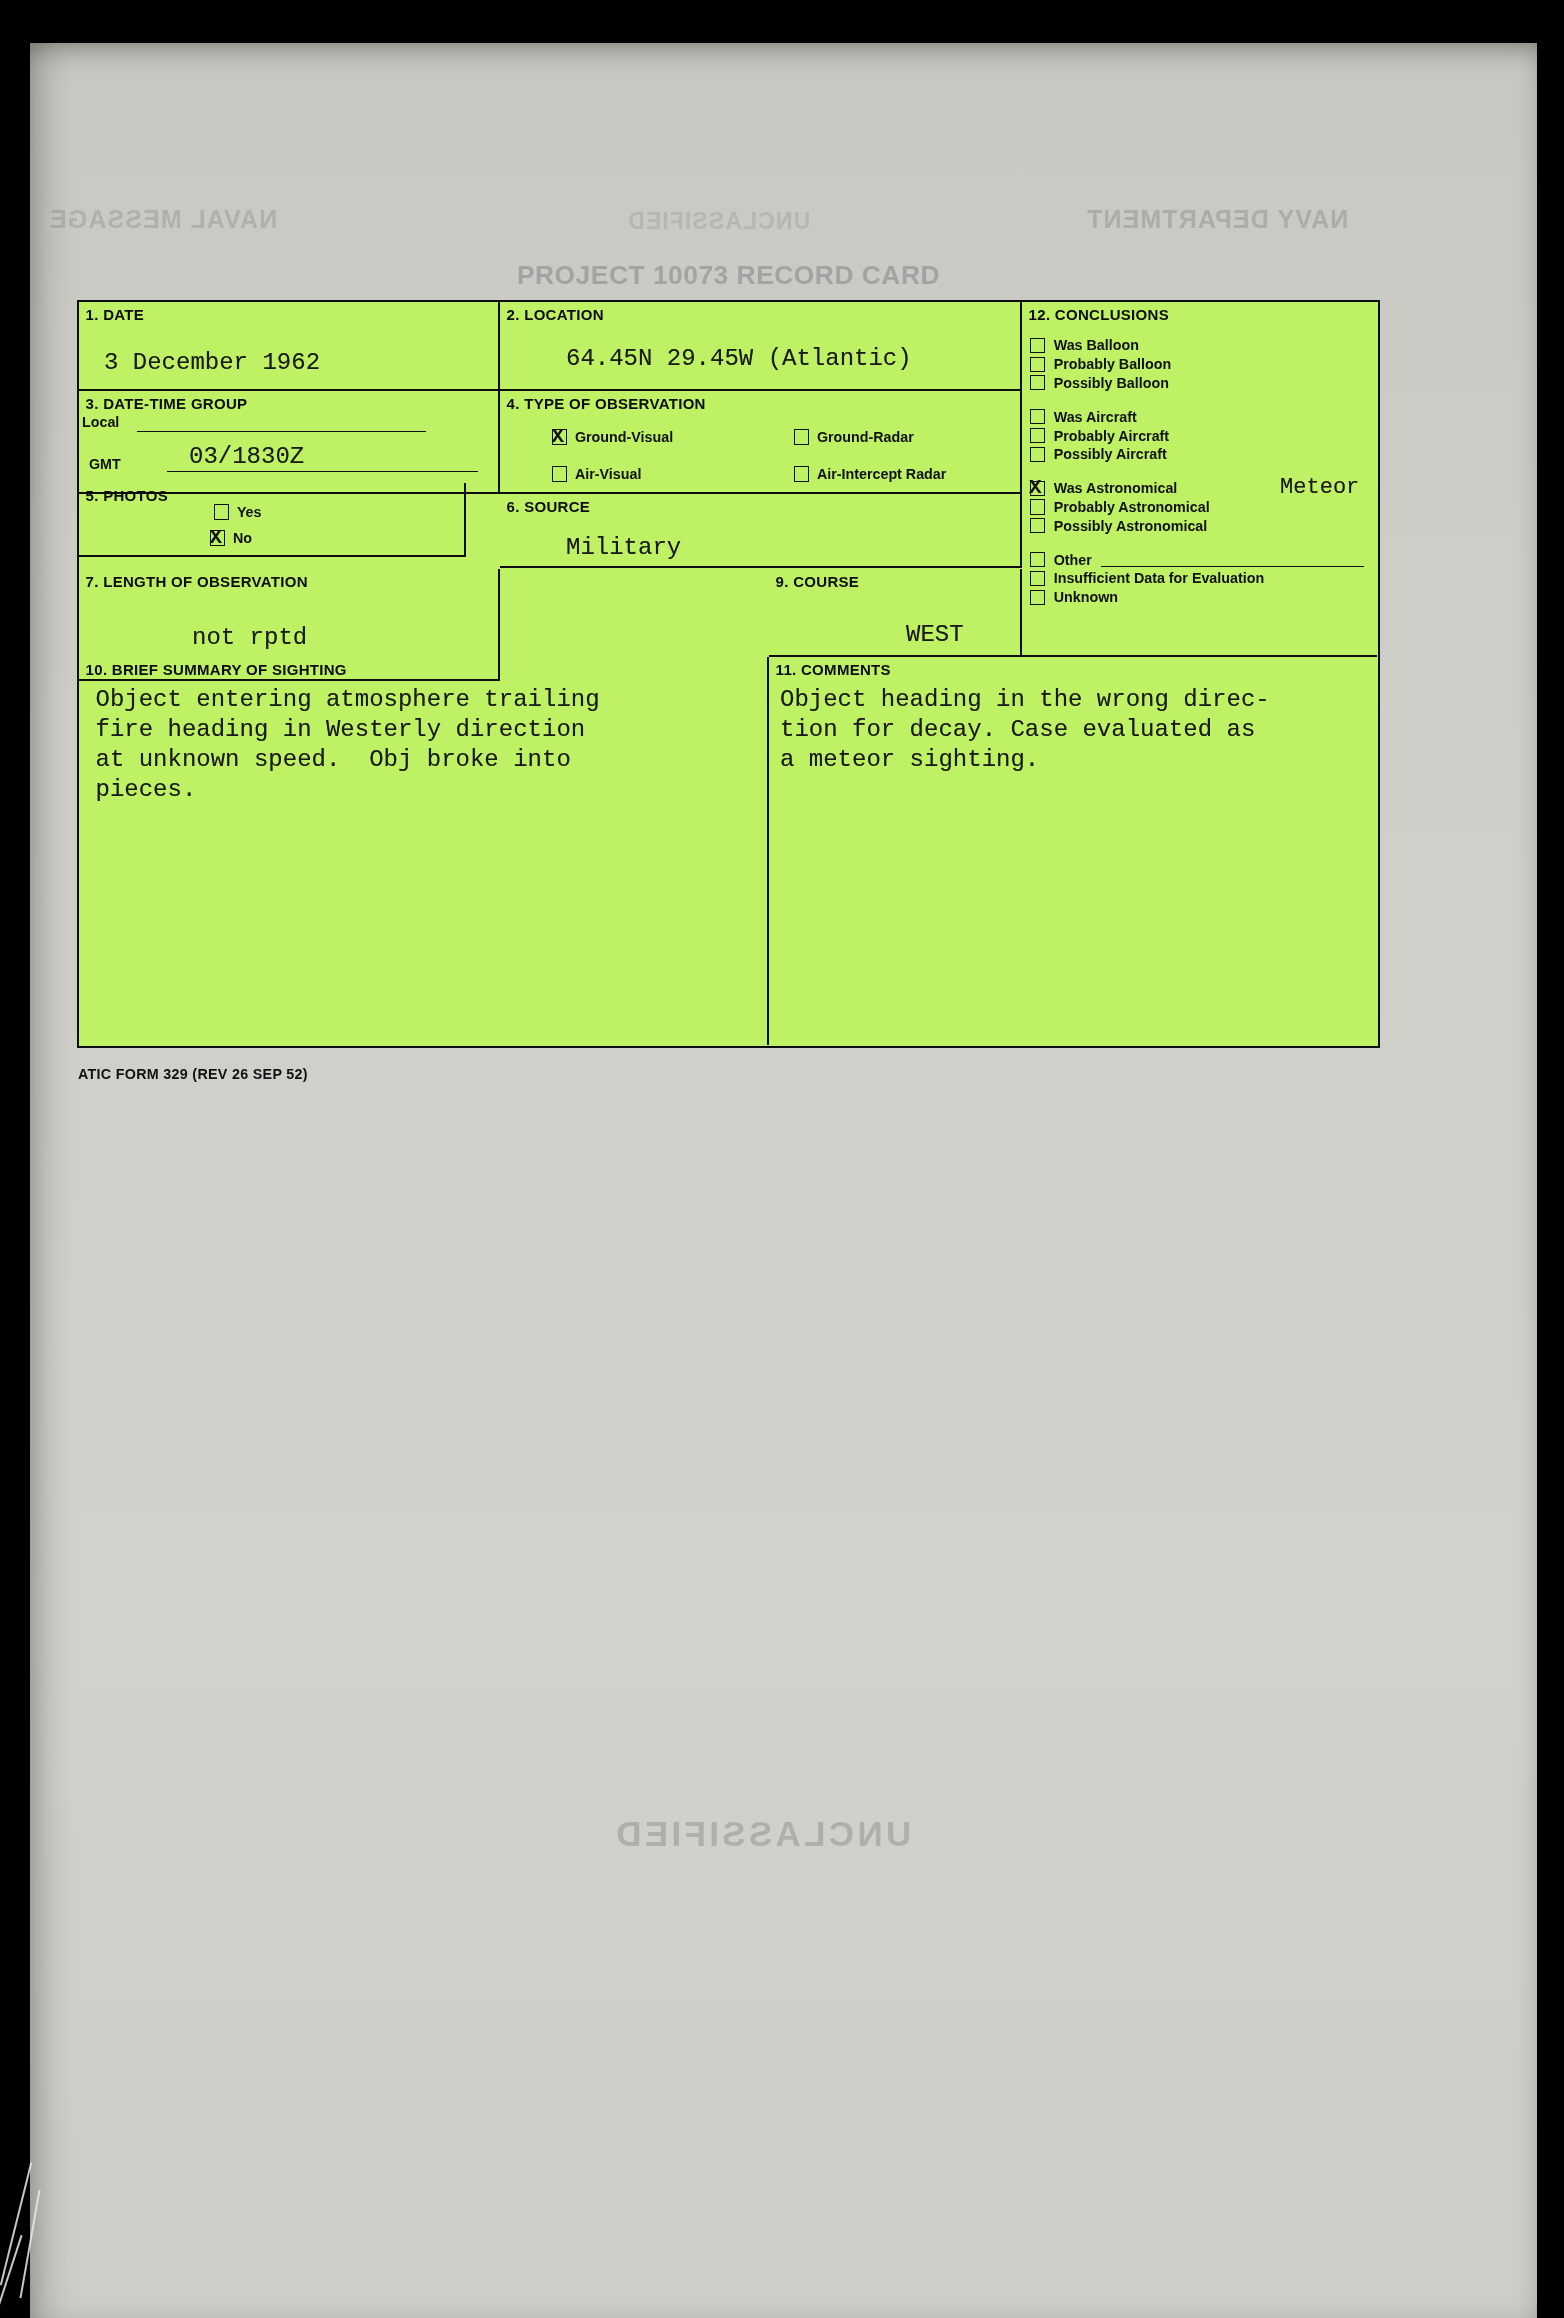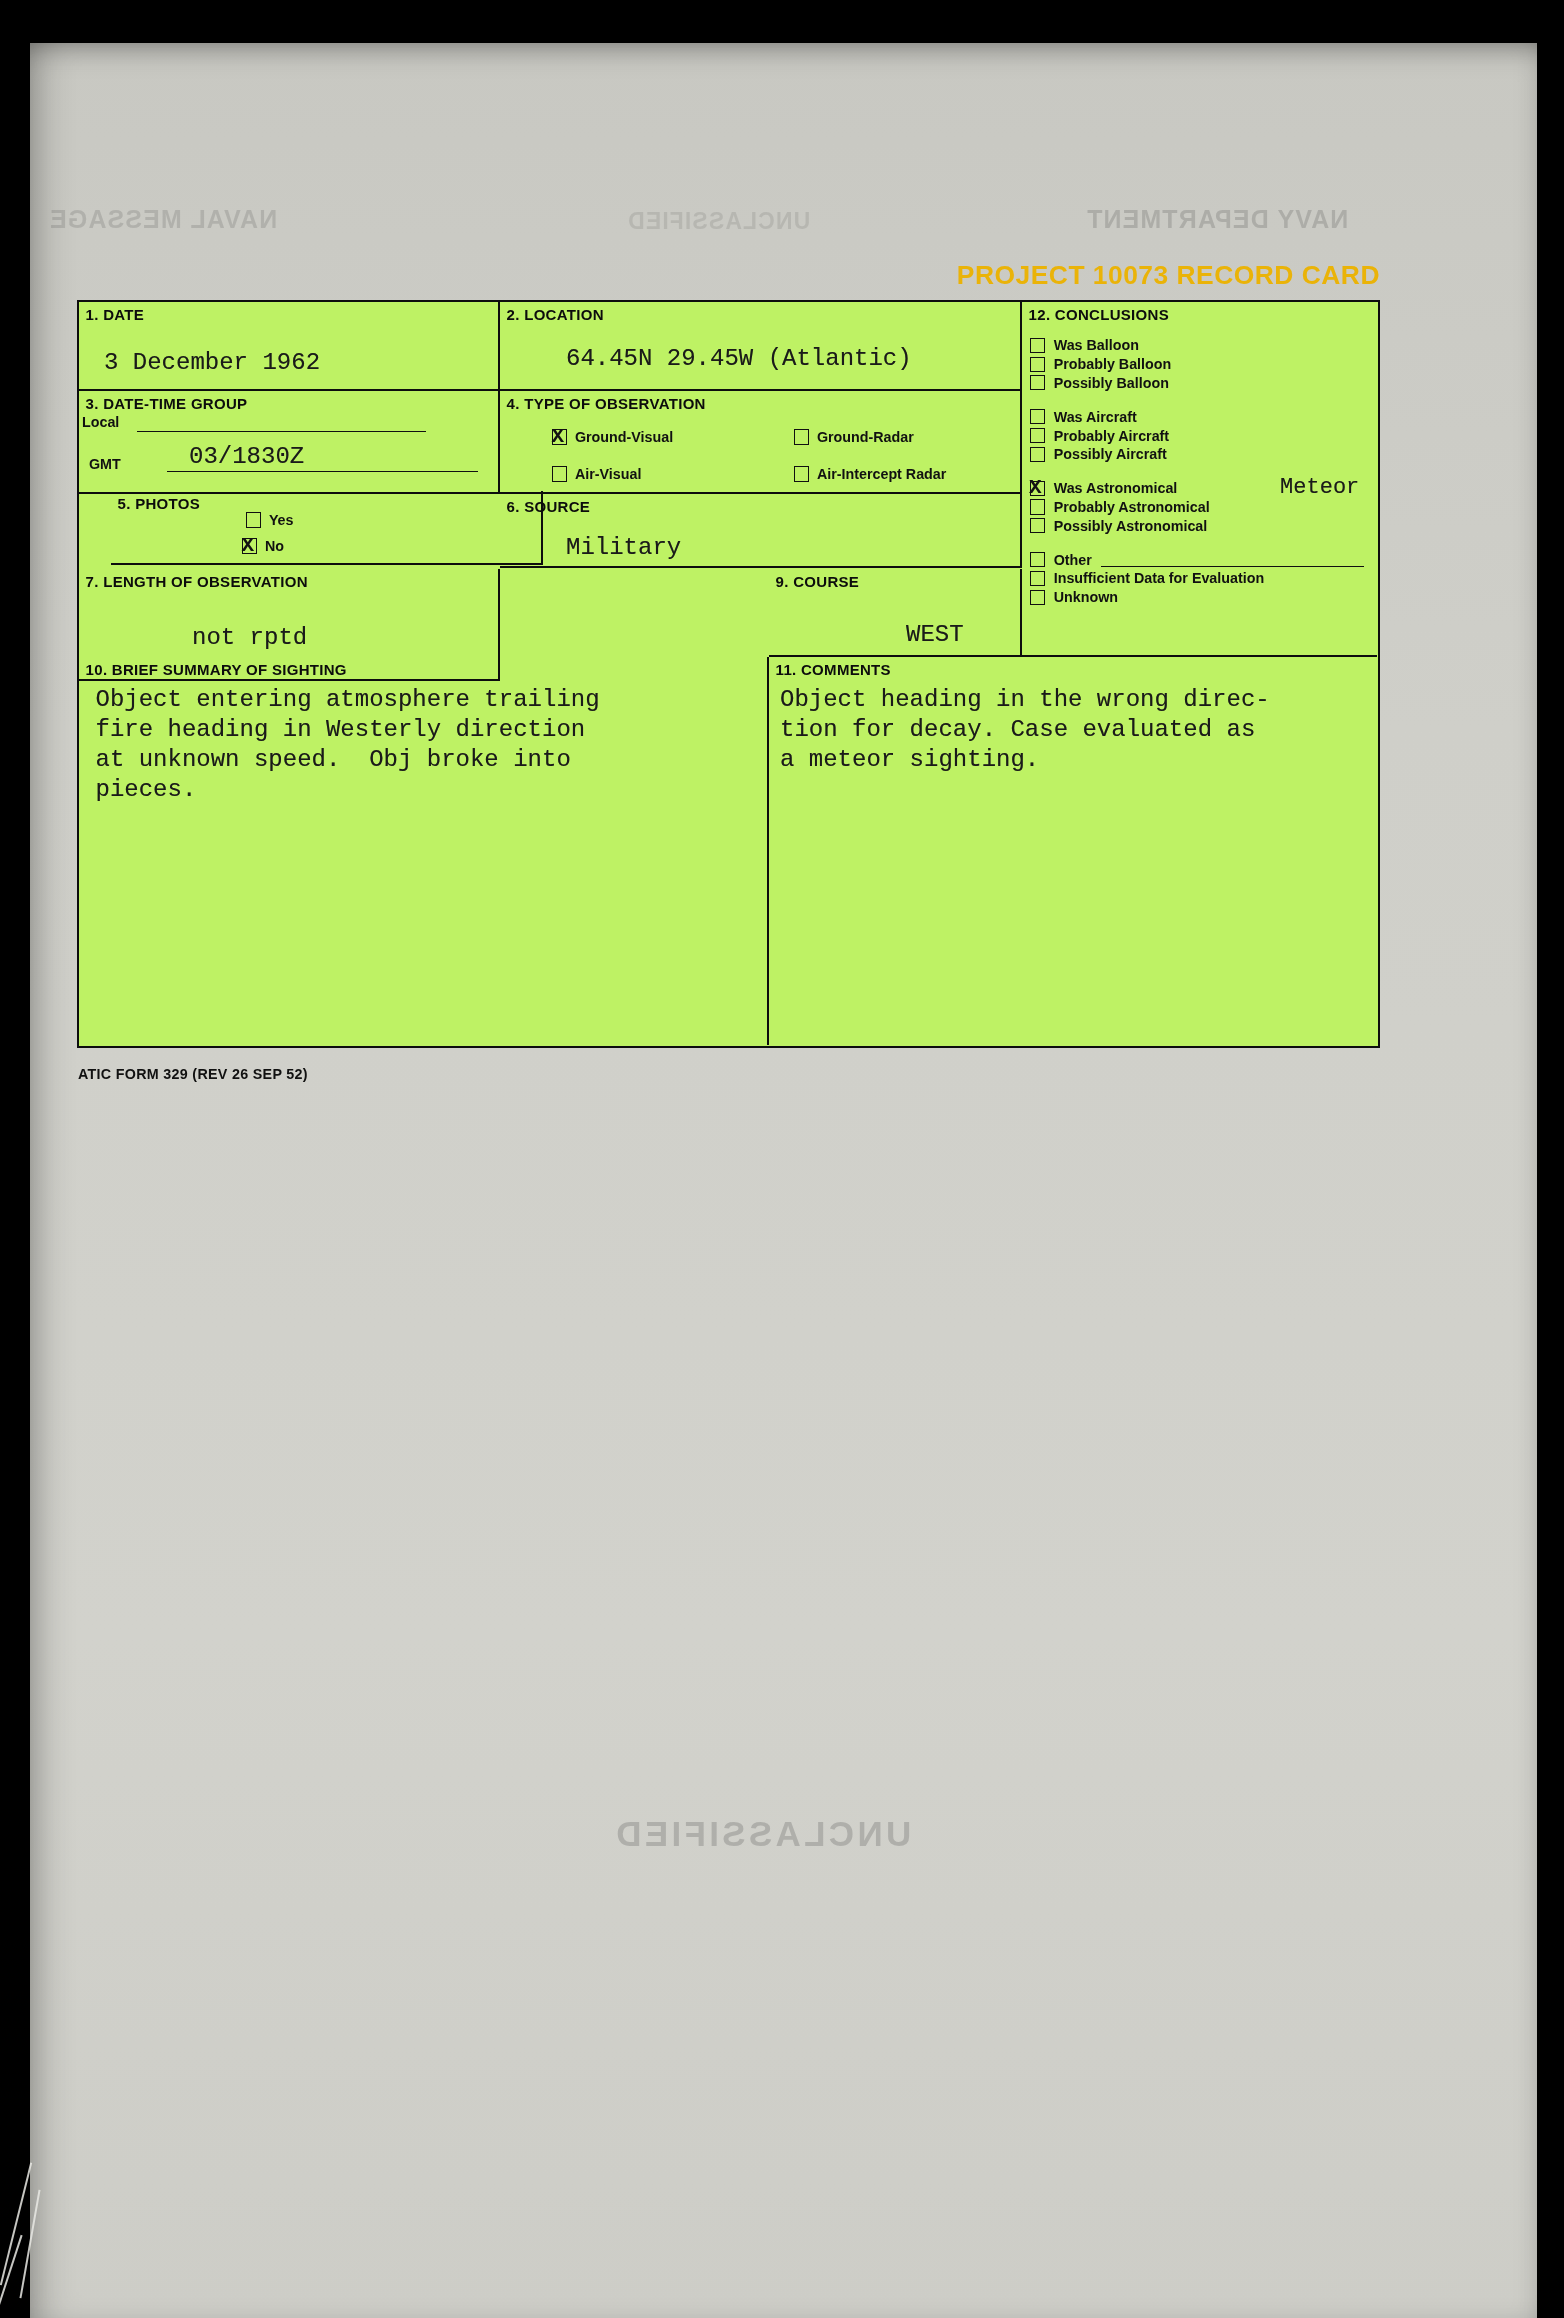--- a/index.html
+++ b/index.html
@@ -3,22 +3,22 @@
 <meta charset="utf-8">
 <style>
   html,body{margin:0;padding:0;background:#000;}
   .stage{position:relative;width:1564px;height:2319px;background:#000;overflow:hidden;
          font-family:"Liberation Sans",sans-serif;color:#111;}
   .paper{position:absolute;left:30px;top:43px;width:1507px;height:2276px;
          background:linear-gradient(180deg,#c8c8c2 0%,#cfcfc9 30%,#d2d2cc 70%,#cdcdc7 100%);
          box-shadow:inset 25px 0 38px -19px rgba(0,0,0,.30),
                     inset 0 19px 30px -16.5px rgba(0,0,0,.35),
                     inset -13.7px 0 33px -22px rgba(0,0,0,.18);}
-  .doc-title{position:absolute;left:77px;top:260px;width:1303px;text-align:right;
-             font-weight:bold;font-size:26.4px;letter-spacing:0.5px;color:#eab308;}
+  .doc-title{position:absolute;left:77px;top:260px;width:1303px;text-align:center;
+             font-weight:bold;font-size:26.4px;letter-spacing:0.5px;color:#a3a3a3;}
   .card{position:absolute;left:77px;top:300px;width:1303px;height:748px;
         border:2.7px solid #0d0d0d;background:#bef264;box-sizing:border-box;text-decoration:underline;}
   .cell{position:absolute;box-sizing:border-box;}
   .b-r{border-right:2.2px solid #0d0d0d;}
   .b-b{border-bottom:2.2px solid #0d0d0d;}
   .label{font-weight:bold;font-size:15px;letter-spacing:0.3px;color:#0c0c0c;
          padding:4.4px 0 0 6.6px;white-space:nowrap;}
   .typed{font-family:"Liberation Mono","DejaVu Sans Mono",monospace;
          font-size:24px;color:#1a1a1a;text-shadow:0 0 0.5px rgba(0,0,0,.35);white-space:nowrap;}
   .prelines{white-space:pre-wrap;line-height:30px;}
@@ -152,21 +152,21 @@
       <div class="opt" style="left:52px;top:75px;">
         <span class="cb"></span>
         <span class="olabel">Air-Visual</span>
       </div>
       <div class="opt" style="left:294px;top:75px;">
         <span class="cb"></span>
         <span class="olabel">Air-Intercept Radar</span>
       </div>
     </div>
 
-    <div class="cell b-r b-b" style="left:0;top:189px;width:432px;height:74px;margin-left:32px;">
+    <div class="cell b-r b-b" style="left:0;top:181px;width:387px;height:74px;">
       <div class="label">5. PHOTOS</div>
       <div class="opt" style="left:135px;top:21px;">
         <span class="cb"></span>
         <span class="olabel">Yes</span>
       </div>
       <div class="opt" style="left:131px;top:47px;">
         <span class="cb checked"></span>
         <span class="olabel">No</span>
       </div>
     </div>

